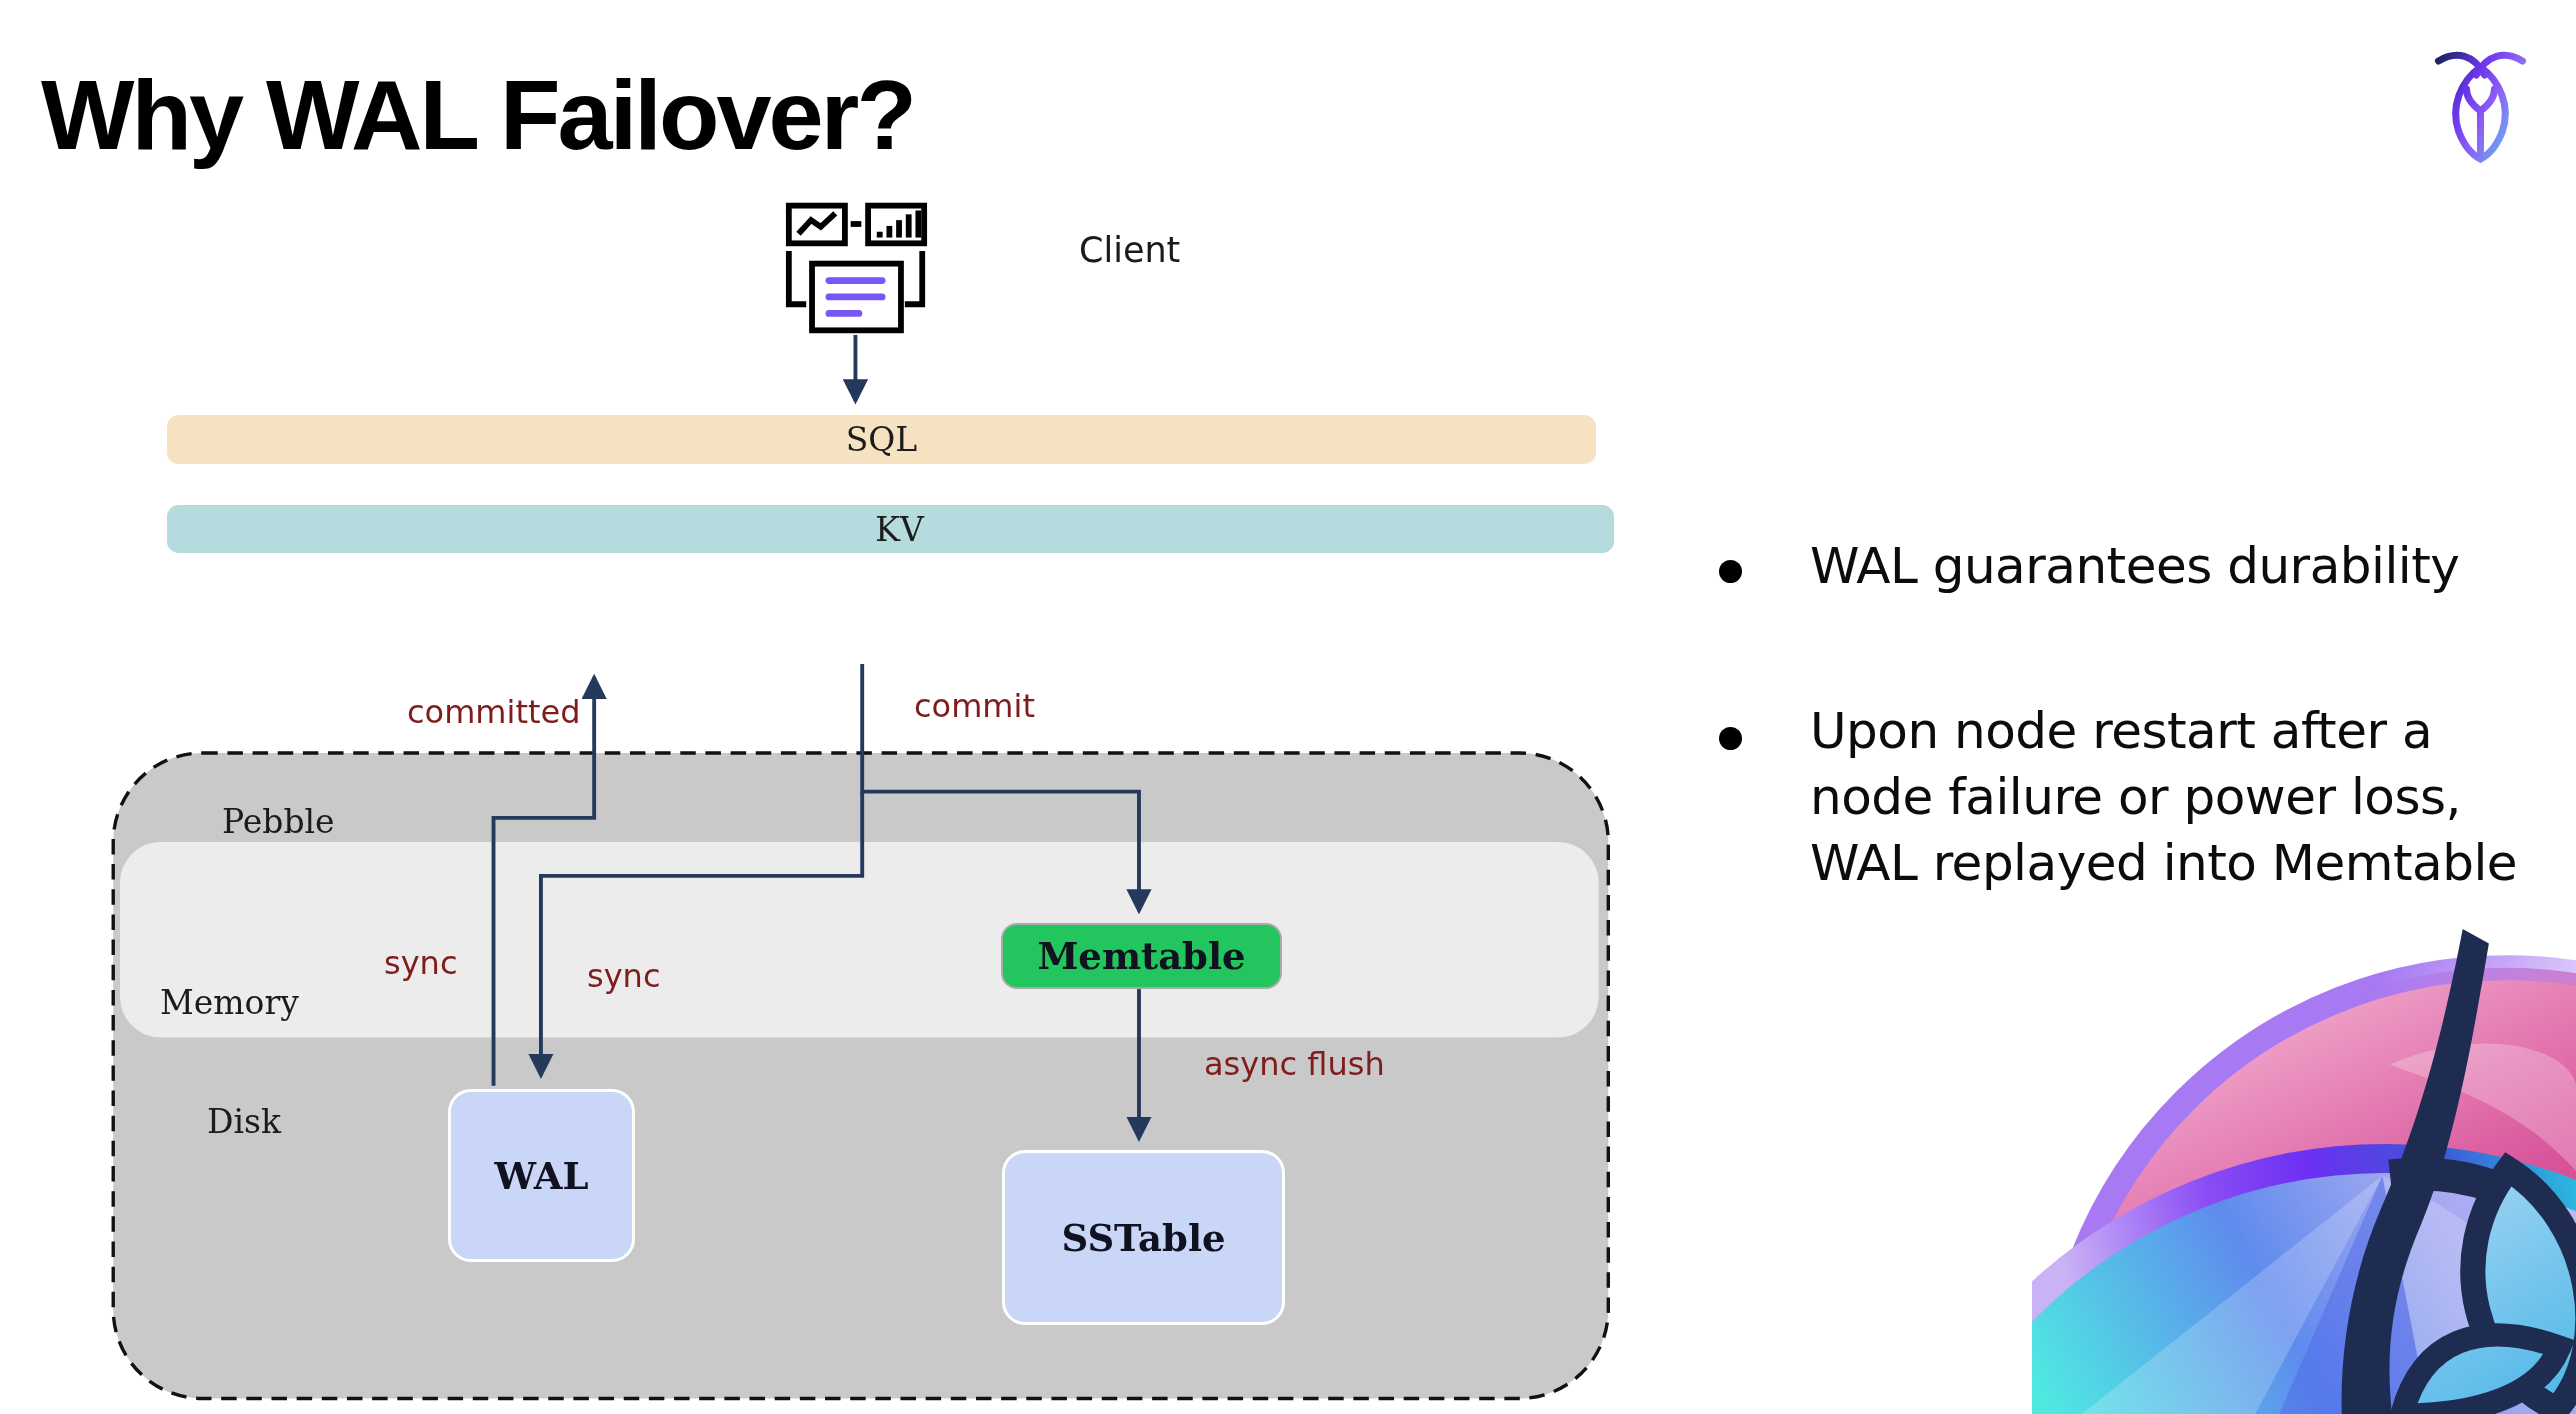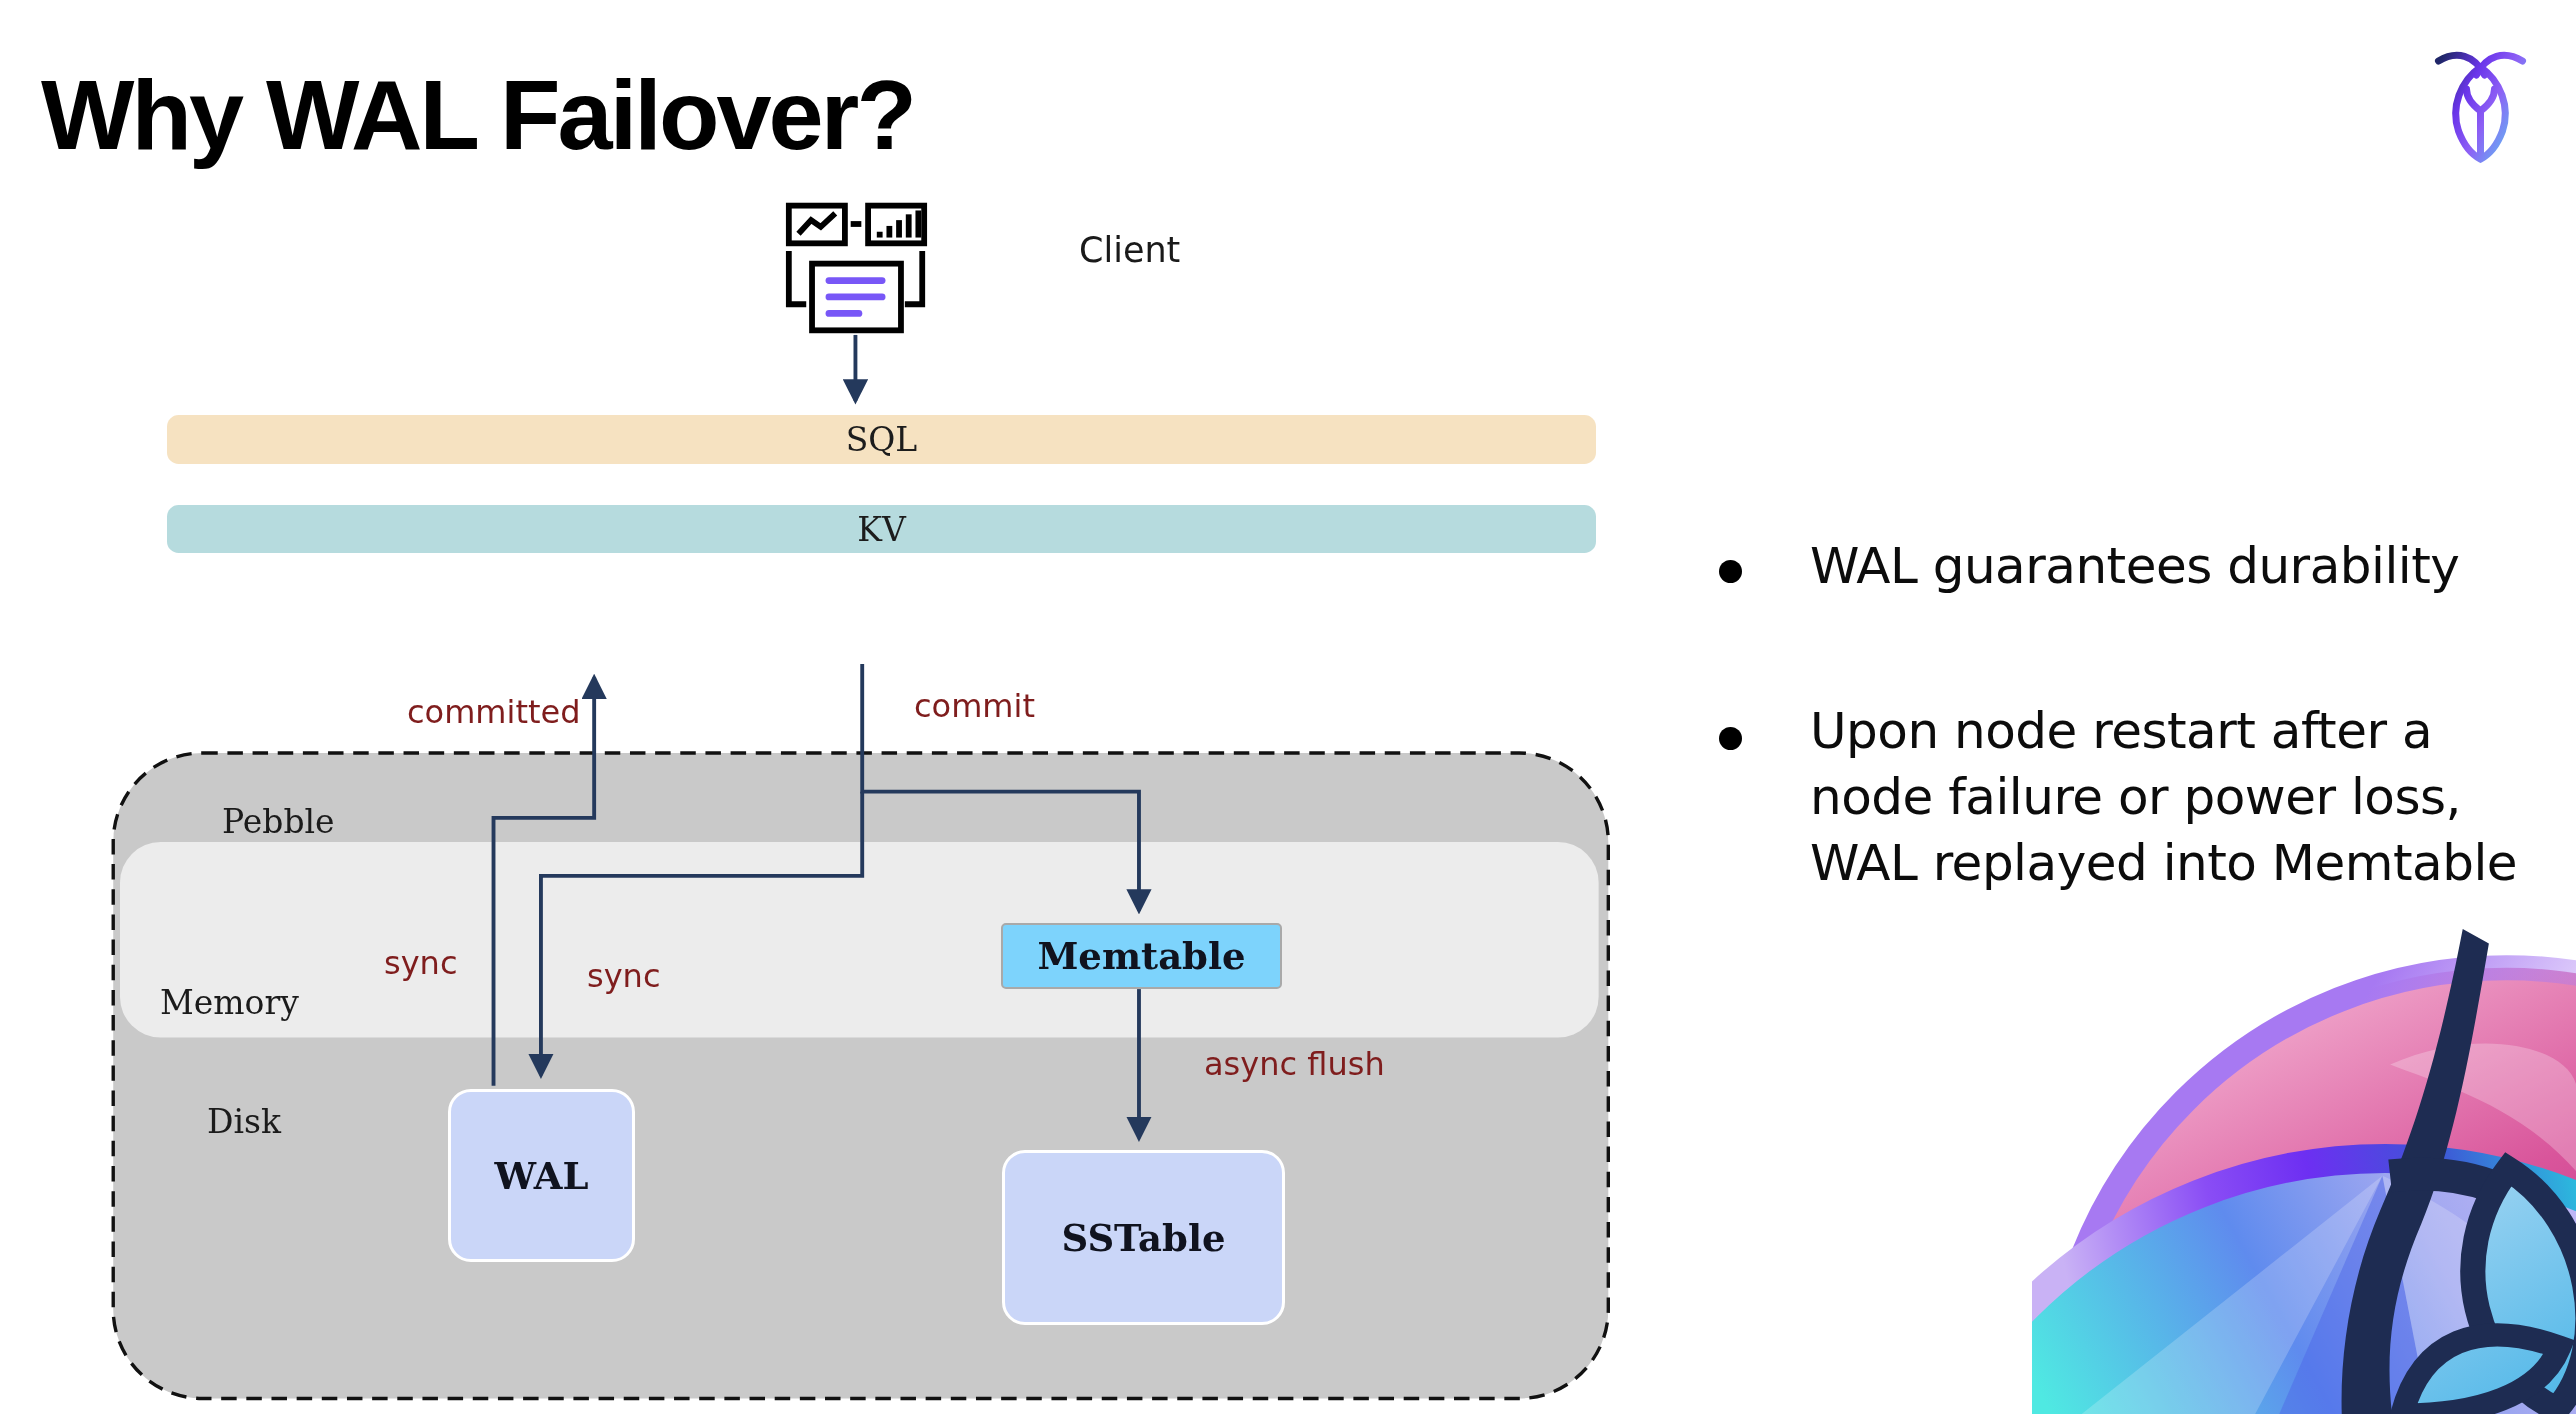--- a/index.html
+++ b/index.html
@@ -8,30 +8,30 @@
   .abs{position:absolute;}
 
   .page-title{left:41px;top:58px;font-family:"Liberation Sans",sans-serif;
     font-weight:bold;font-size:99px;letter-spacing:-2.9px;color:#000;white-space:nowrap;}
 
   .client-label{left:1079px;top:230px;font-size:35px;color:#1a1a1a;}
 
   .bar{left:143px;width:1429px;border-radius:11.6px;display:flex;align-items:center;justify-content:center;
        font-family:"DejaVu Serif",serif;font-size:33px;color:#1c1c1c;margin-left:24px;}
   .bar-sql{top:415px;height:49px;background:#f6e2c1;}
-  .bar-kv{top:505px;height:48px;background:#b6dbde;}
+  .bar-kv{top:505px;height:48px;background:#b6dbde;padding-left:18px;}
   .bar-storage{top:578px;height:84px;background:#d6d2e8;}
 
   .zone-label{font-family:"DejaVu Serif",serif;font-size:33px;color:#1b1b1b;white-space:nowrap;}
   .arrow-label{font-size:32px;color:#7f1d1d;white-space:nowrap;}
 
   .node{border-radius:23px;background:#cad6f8;display:flex;align-items:center;justify-content:center;
         font-family:"DejaVu Serif",serif;font-weight:bold;font-size:37px;color:#10131f;}
   .node-wal{left:448px;top:1089px;width:181px;height:167px;border:3.9px solid #ffffff;}
-  .node-memtable{left:1001px;top:923px;width:277px;height:62px;border:2.9px solid #a9a9a9;border-radius:5px;background:#7dd3fc;}
+  .node-memtable{left:1001px;top:923px;width:277px;height:62px;border:2.9px solid #a9a9a9;border-radius:16px;background:#22c55e;}
   .node-sstable{left:1002px;top:1150px;width:277px;height:169px;border:3.9px solid #ffffff;}
 
   .bullet-block{left:1705px;width:852px;}
   .bullet-row{position:relative;padding-left:105px;font-size:50px;line-height:66px;color:#0c0c0c;letter-spacing:-0.5px;}
   .bullet-dot{position:absolute;left:13.5px;width:23px;height:23px;border-radius:50%;background:#000;}
   .b1{top:533px;}
   .b2{top:632px;}
   .b1 .bullet-dot{top:27px;}
   .b2 .bullet-dot{top:29px;}
 </style>

